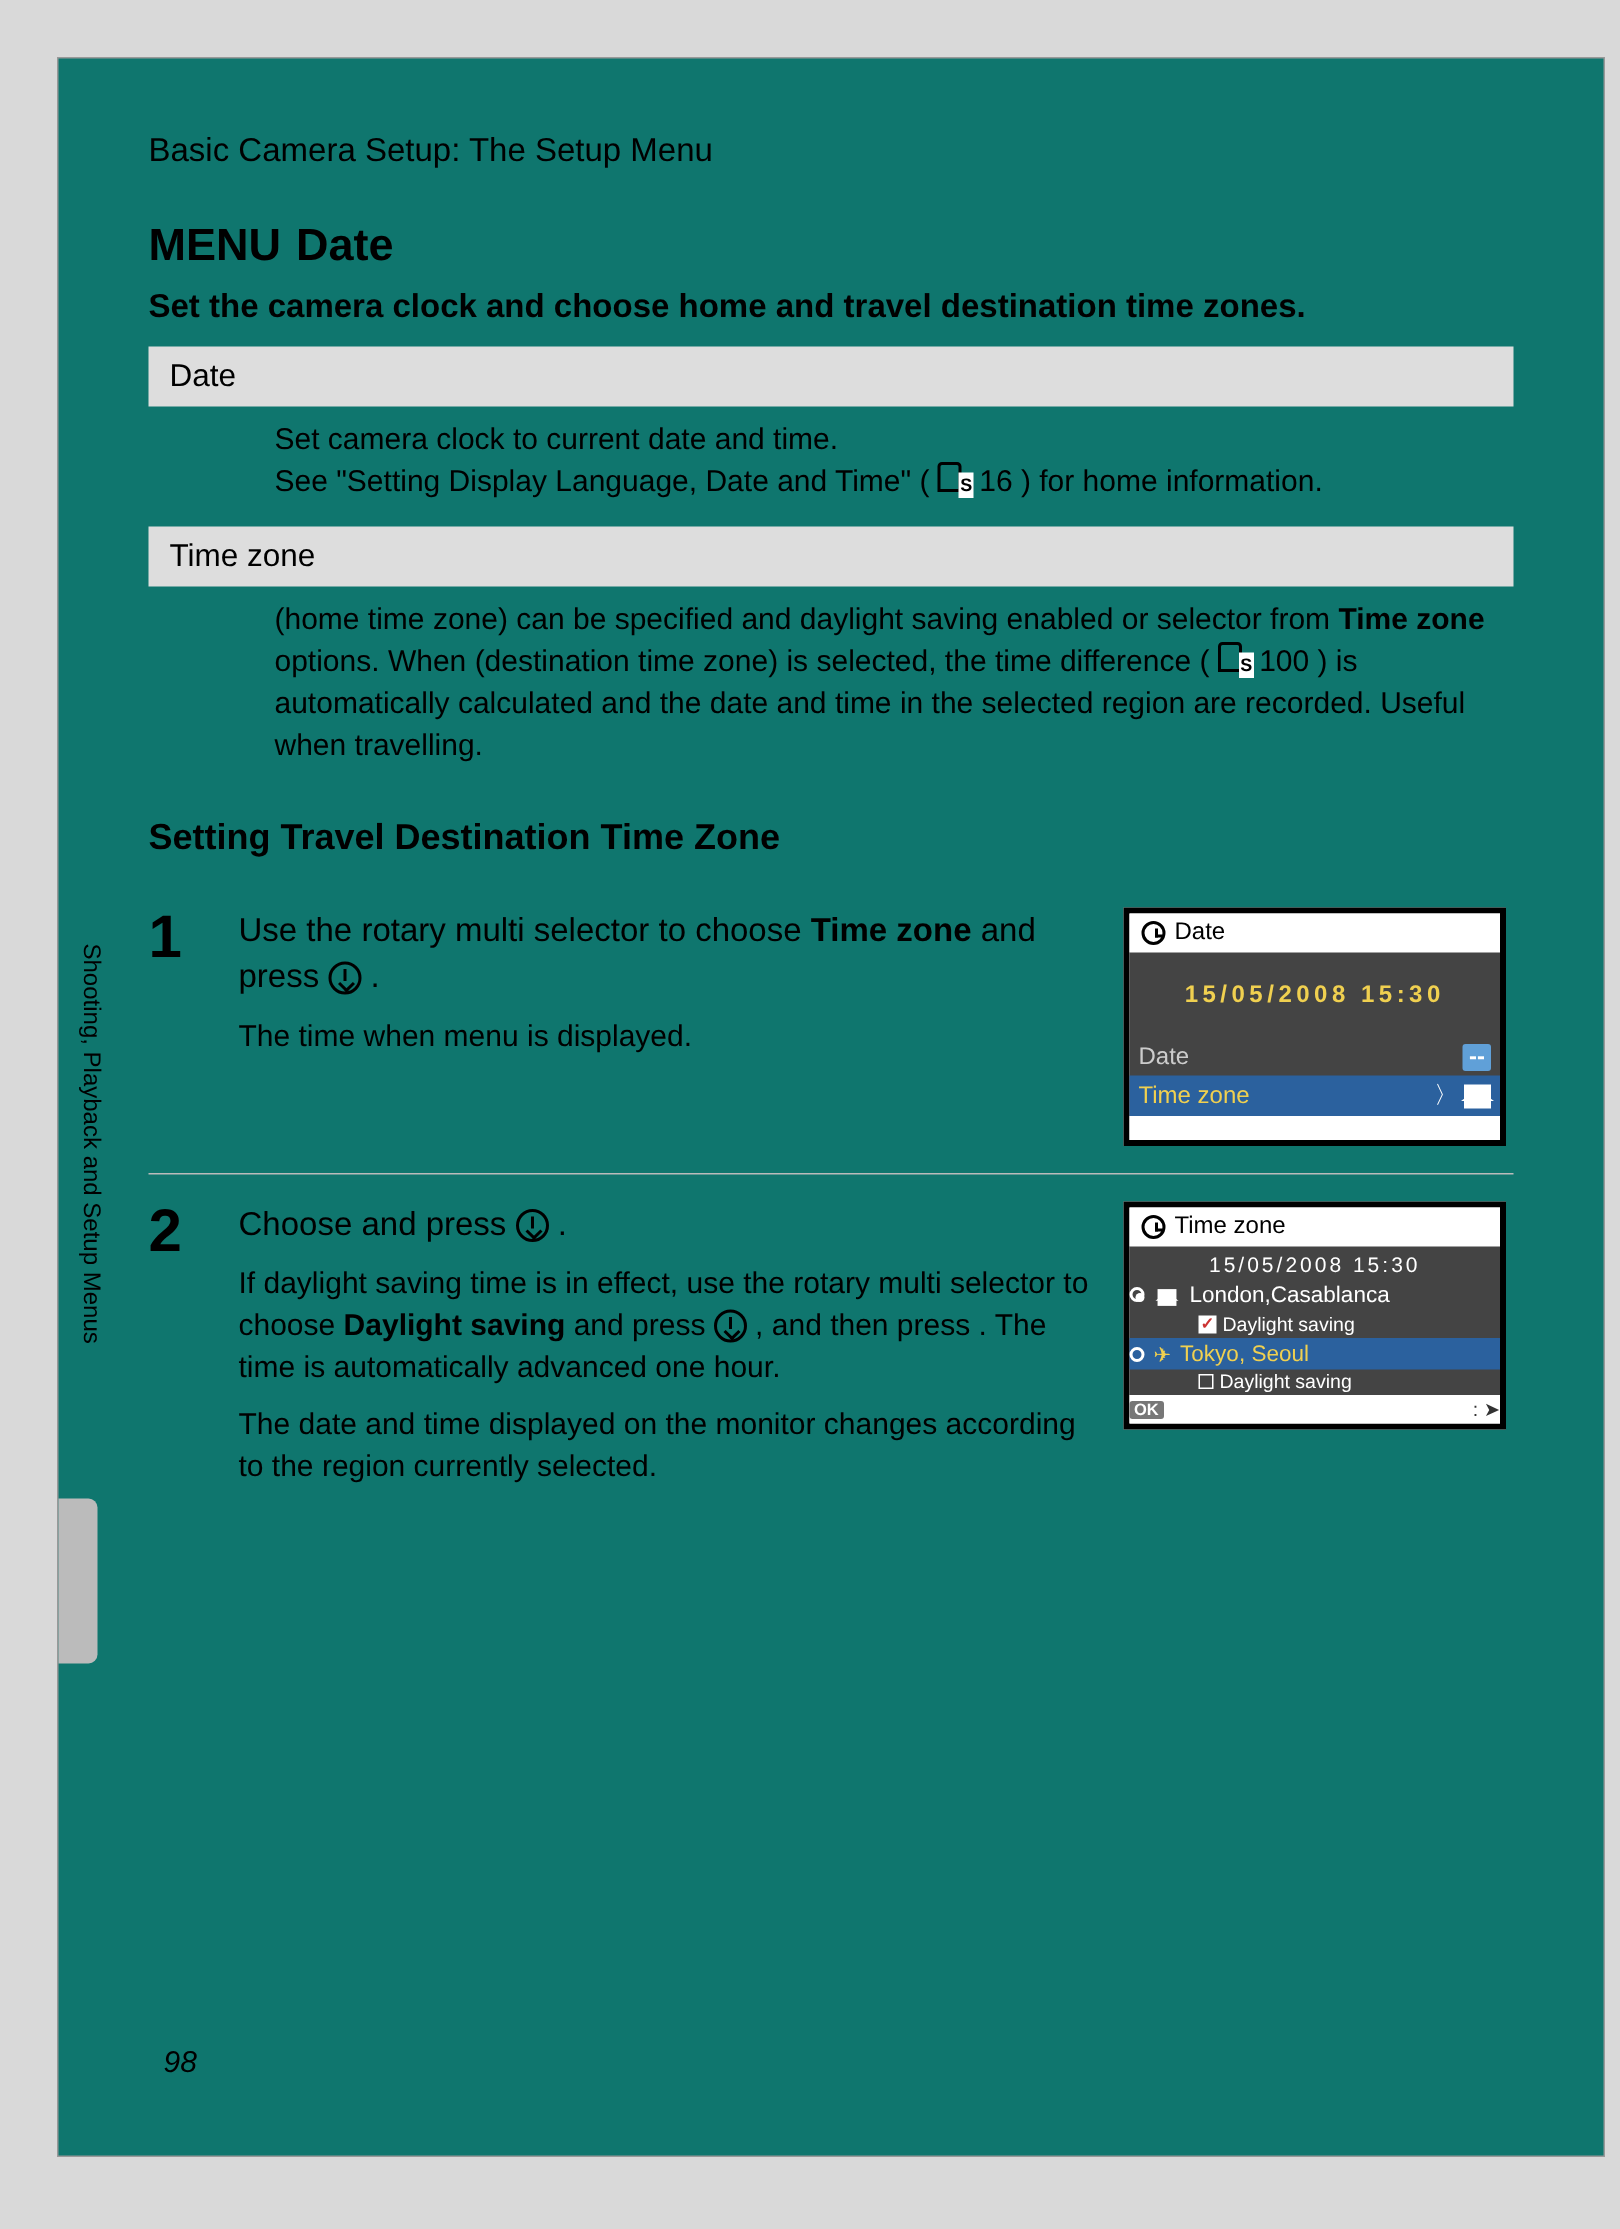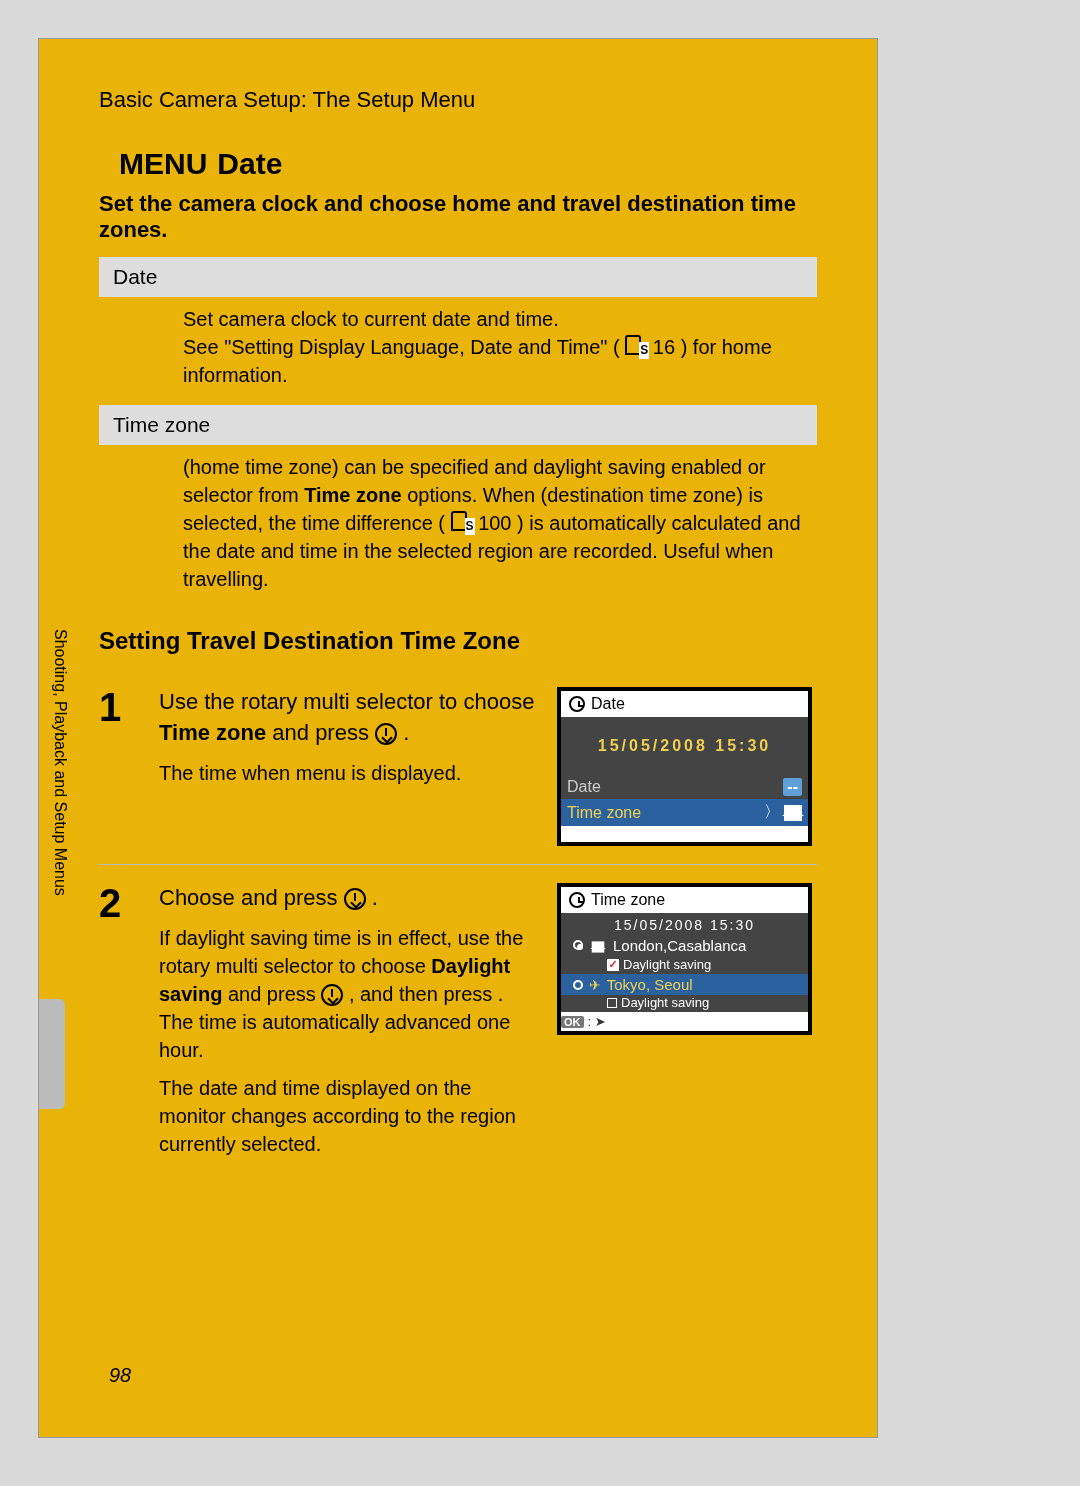--- a/index.html
+++ b/index.html
@@ -9,42 +9,41 @@
     height: 1486px;
     background: #d9d9d9;
     font-family: "Segoe UI", "Myriad Pro", sans-serif;
     color: #000;
     position: relative;
   }
   .page {
     position: absolute;
     left: 38px;
     top: 38px;
-    width: 840px;
+    width: 1032px;
     height: 1400px;
-    background: #eab308;
+    background: #0f766e;
     border: 1px solid #999;
     padding: 48px 60px 40px 60px;
   }
   .breadcrumb {
     font-size: 22px;
     margin-bottom: 34px;
   }
   .title-row {
     display: flex;
     align-items: baseline;
     gap: 10px;
     margin-bottom: 10px;
   }
   .menu-label {
     font-family: "Arial Narrow", sans-serif;
     font-weight: bold;
     font-size: 30px;
     letter-spacing: 0;
-    margin-left: 20px;
   }
   .title {
     font-weight: bold;
     font-size: 30px;
   }
   .intro {
     font-size: 22px;
     margin-bottom: 14px;
     font-weight: bold;
   }
@@ -157,34 +156,34 @@
   .lcd-home-icon {
     width:18px;height:16px;background:#fff;position:relative;display:inline-block;
   }
   .lcd-home-icon::before{content:"";position:absolute;top:-8px;left:-2px;border:11px solid transparent;border-bottom:8px solid #fff;}
   .lcd-foot { height:16px; background:#fff; }
 
   .lcd2-line {
     color:#fff; text-align:center; letter-spacing:2px; font-size:14px; padding-top:4px;
   }
   .lcd2-item {
-    display:flex; align-items:center; gap:6px; padding:2px 12px; color:#fff;
+    display:flex; align-items:center; gap:6px; padding:2px 0; color:#fff;
     font-size:15px;
   }
   .lcd2-item.sel { background:#2b619e; }
   .lcd2-item .radio {
     width:10px;height:10px;border:2px solid #fff;border-radius:50%;
     display:inline-block;flex:0 0 10px;
   }
   .lcd2-item .radio.on::after{content:"";display:block;width:6px;height:6px;background:#fff;border-radius:50%;margin:2px;}
   .lcd2-sub { color:#fff; font-size:13px; padding:0 8px 2px 46px; display:flex; align-items:center; gap:4px;}
   .lcd2-sub .chk{width:12px;height:12px;background:#fff;color:#c33;font-size:11px;display:inline-flex;align-items:center;justify-content:center;font-weight:bold;}
   .lcd2-sub .chk.off{color:transparent;border:1px solid #fff;background:none;width:10px;height:10px;}
   .plane{font-size:14px;}
-  .lcd2-foot{ text-align:center; color:#333; background:#fff; font-size:13px; padding:2px 0; display:flex;align-items:center;justify-content:flex-start;gap:4px;}
+  .lcd2-foot{ text-align:center; color:#333; background:#fff; font-size:13px; padding:2px 0; display:flex;align-items:center;justify-content:space-between;gap:4px;}
   .lcd2-foot .ok{background:#777;color:#fff;border-radius:2px;padding:0 3px;font-size:11px;font-weight:bold;}
 
   .sidebar-text {
     position:absolute;
     left:12px;
     top:590px;
     writing-mode:vertical-rl;
     font-size:16px;
     height:370px;
   }

